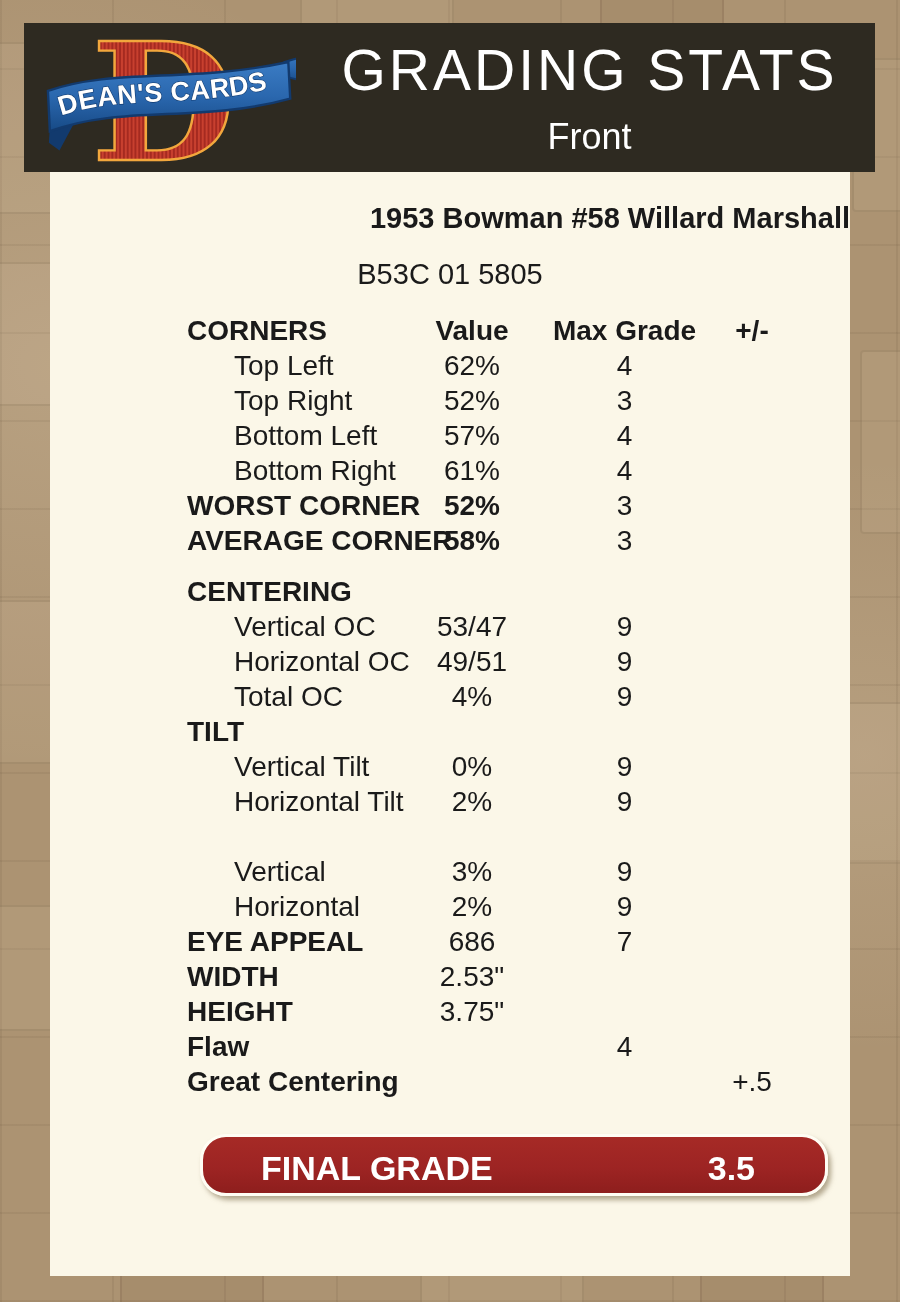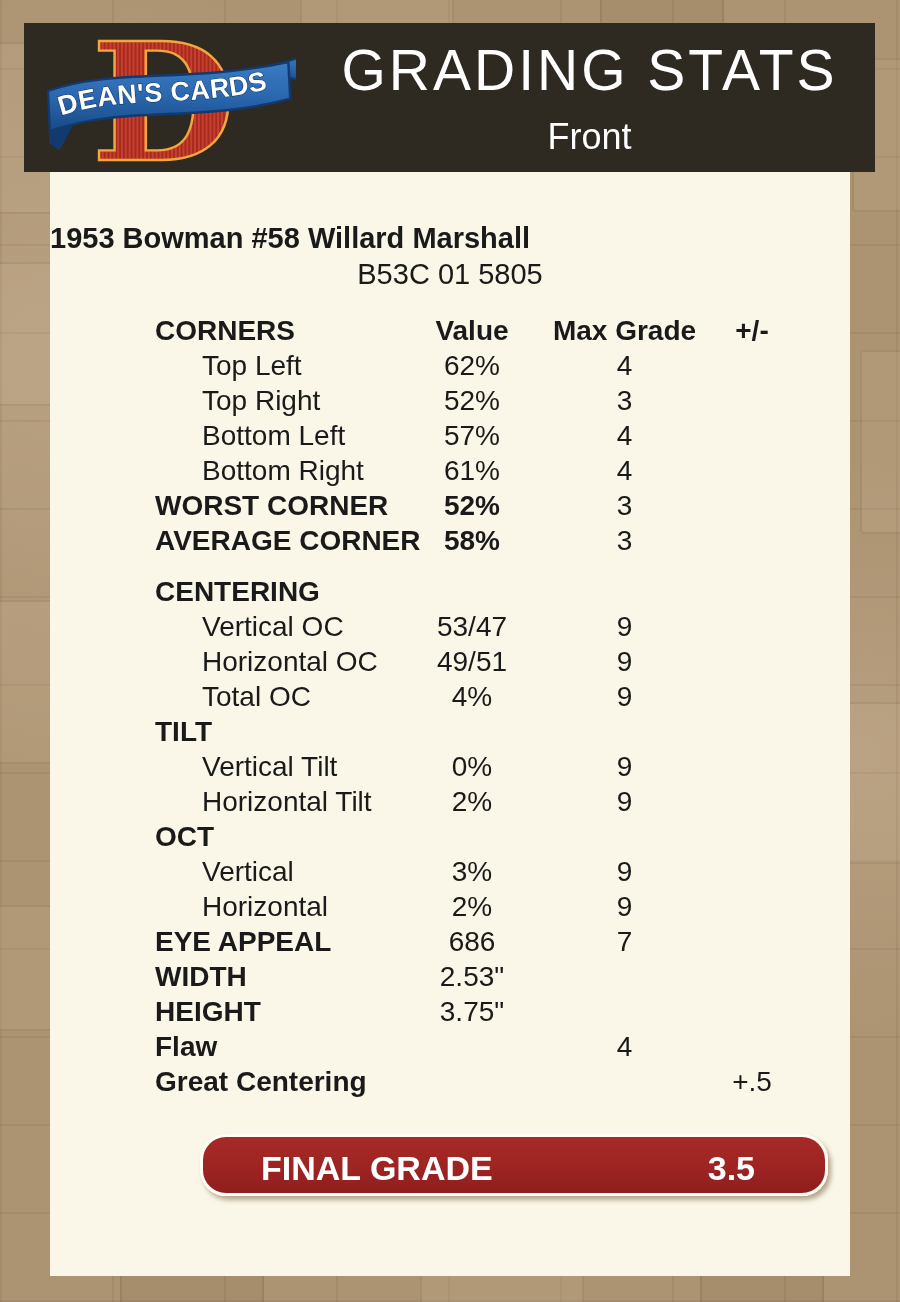--- a/index.html
+++ b/index.html
@@ -41,27 +41,27 @@
     color:#ffffff;padding-top:8px;box-sizing:border-box;
   }
   .app-title{font-size:57px;letter-spacing:3px;line-height:50px;white-space:nowrap;}
   .app-subtitle{font-size:36px;line-height:44px;margin-top:20px;}
 
   .panel{
     position:absolute;left:50px;top:172px;width:800px;height:1104px;
     background:var(--panel-background,#fbf7e8);
     color:var(--text,#1a1a1a);
   }
-  .card-title{position:absolute;top:48px;left:0;right:0;text-align:left;font-weight:bold;font-size:29px;line-height:36px;}
+  .card-title{position:absolute;top:28px;left:0;right:0;text-align:right;font-weight:bold;font-size:29px;line-height:36px;}
   .card-serial{position:absolute;top:84px;left:0;right:0;text-align:center;font-size:29px;line-height:36px;}
 
   .table{position:absolute;left:105px;top:141px;width:627px;}
   .trow{display:grid;grid-template-columns:262px 110px 195px 60px;height:35px;line-height:35px;font-size:28px;}
   .thead{font-weight:bold;}
-  .c-label{white-space:nowrap;}
+  .c-label{white-space:nowrap;margin-left:32px;}
   .c-value{text-align:center;white-space:nowrap;}
   .c-max{text-align:center;white-space:nowrap;}
   .c-pm{text-align:center;white-space:nowrap;}
   .indent .c-label{padding-left:47px;}
   .section .c-label{font-weight:bold;}
   .bold-label .c-label{font-weight:bold;}
   .bold-value .c-value{font-weight:bold;}
   .row-spacer{height:16px;}
 
   .final-grade{
@@ -205,21 +205,20 @@
             <span class="c-max">9</span>
             <span class="c-pm"></span>
           </div>
           <div class="trow indent">
             <span class="c-label">Horizontal Tilt</span>
             <span class="c-value">2%</span>
             <span class="c-max">9</span>
             <span class="c-pm"></span>
           </div>
           <div class="trow section">
-            <span class="c-label">OCT</span>
             <span class="c-value"></span>
             <span class="c-max"></span>
             <span class="c-pm"></span>
           </div>
           <div class="trow indent">
             <span class="c-label">Vertical</span>
             <span class="c-value">3%</span>
             <span class="c-max">9</span>
             <span class="c-pm"></span>
           </div>

